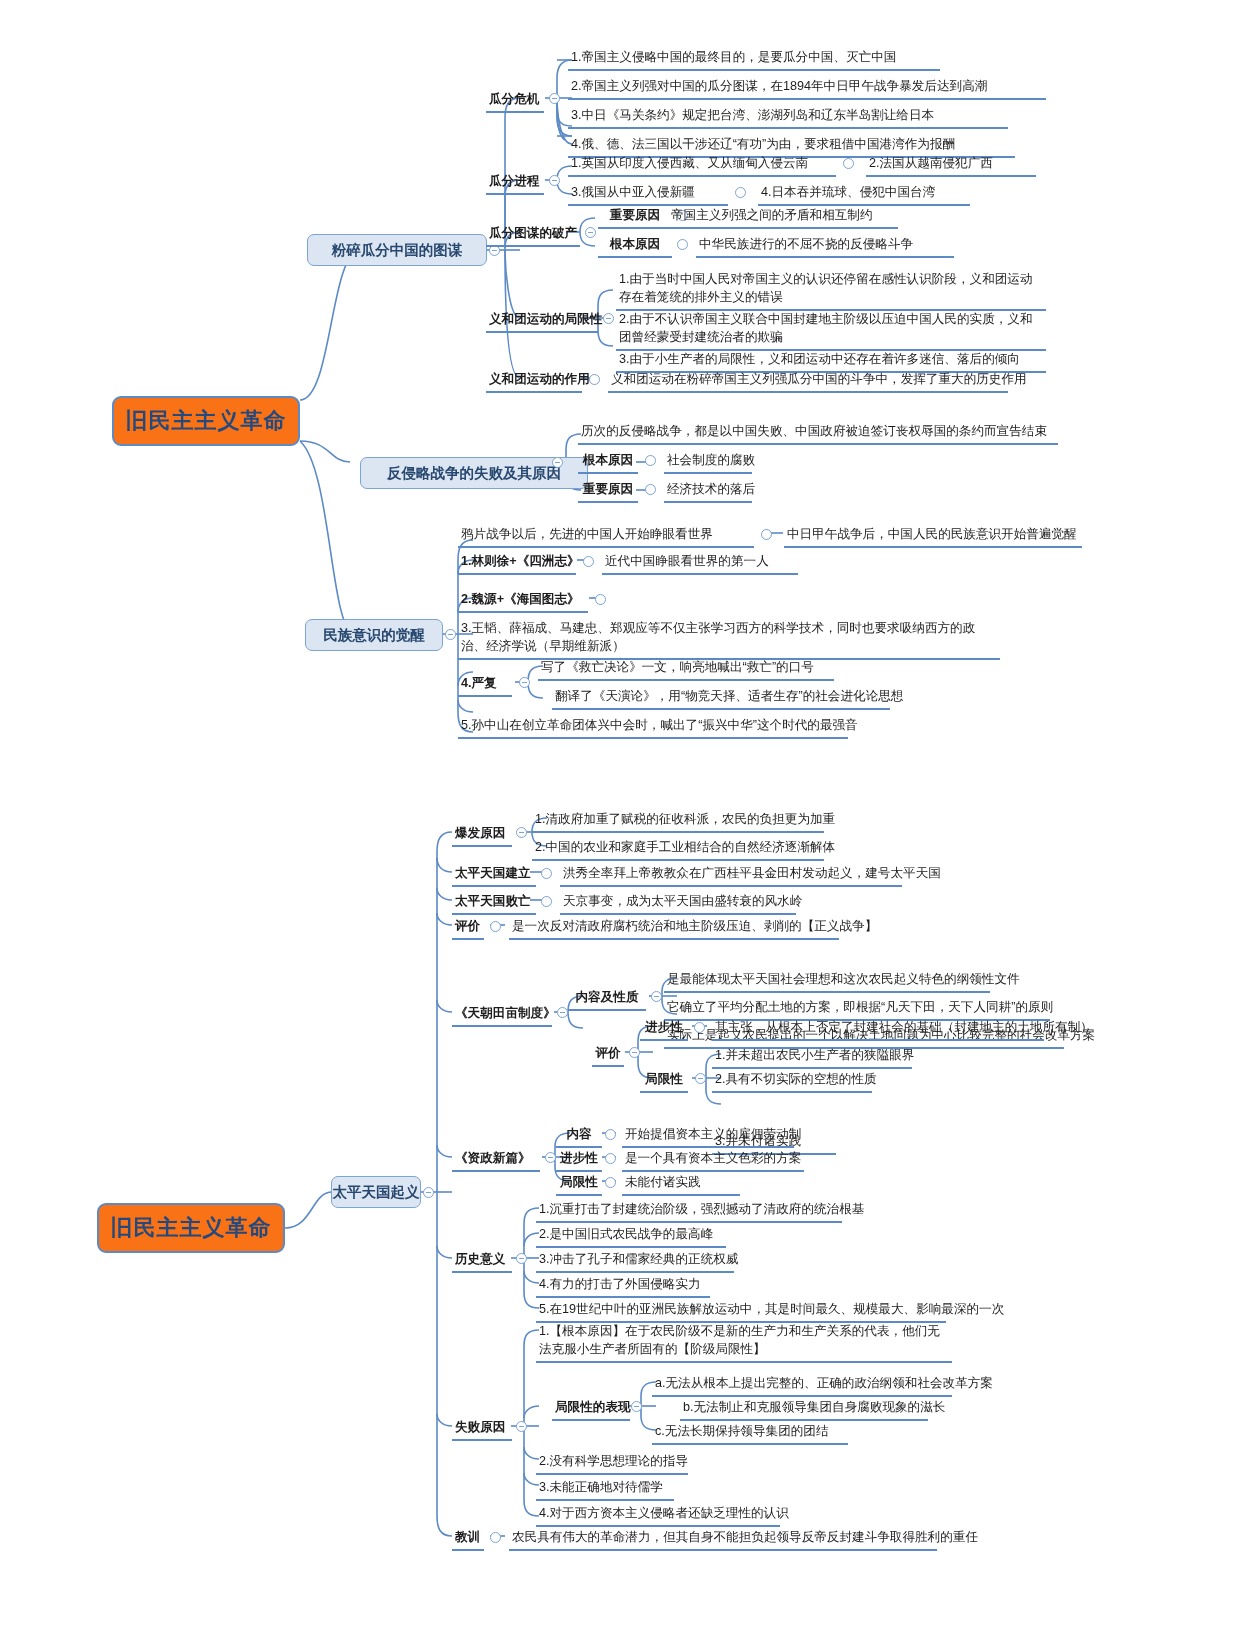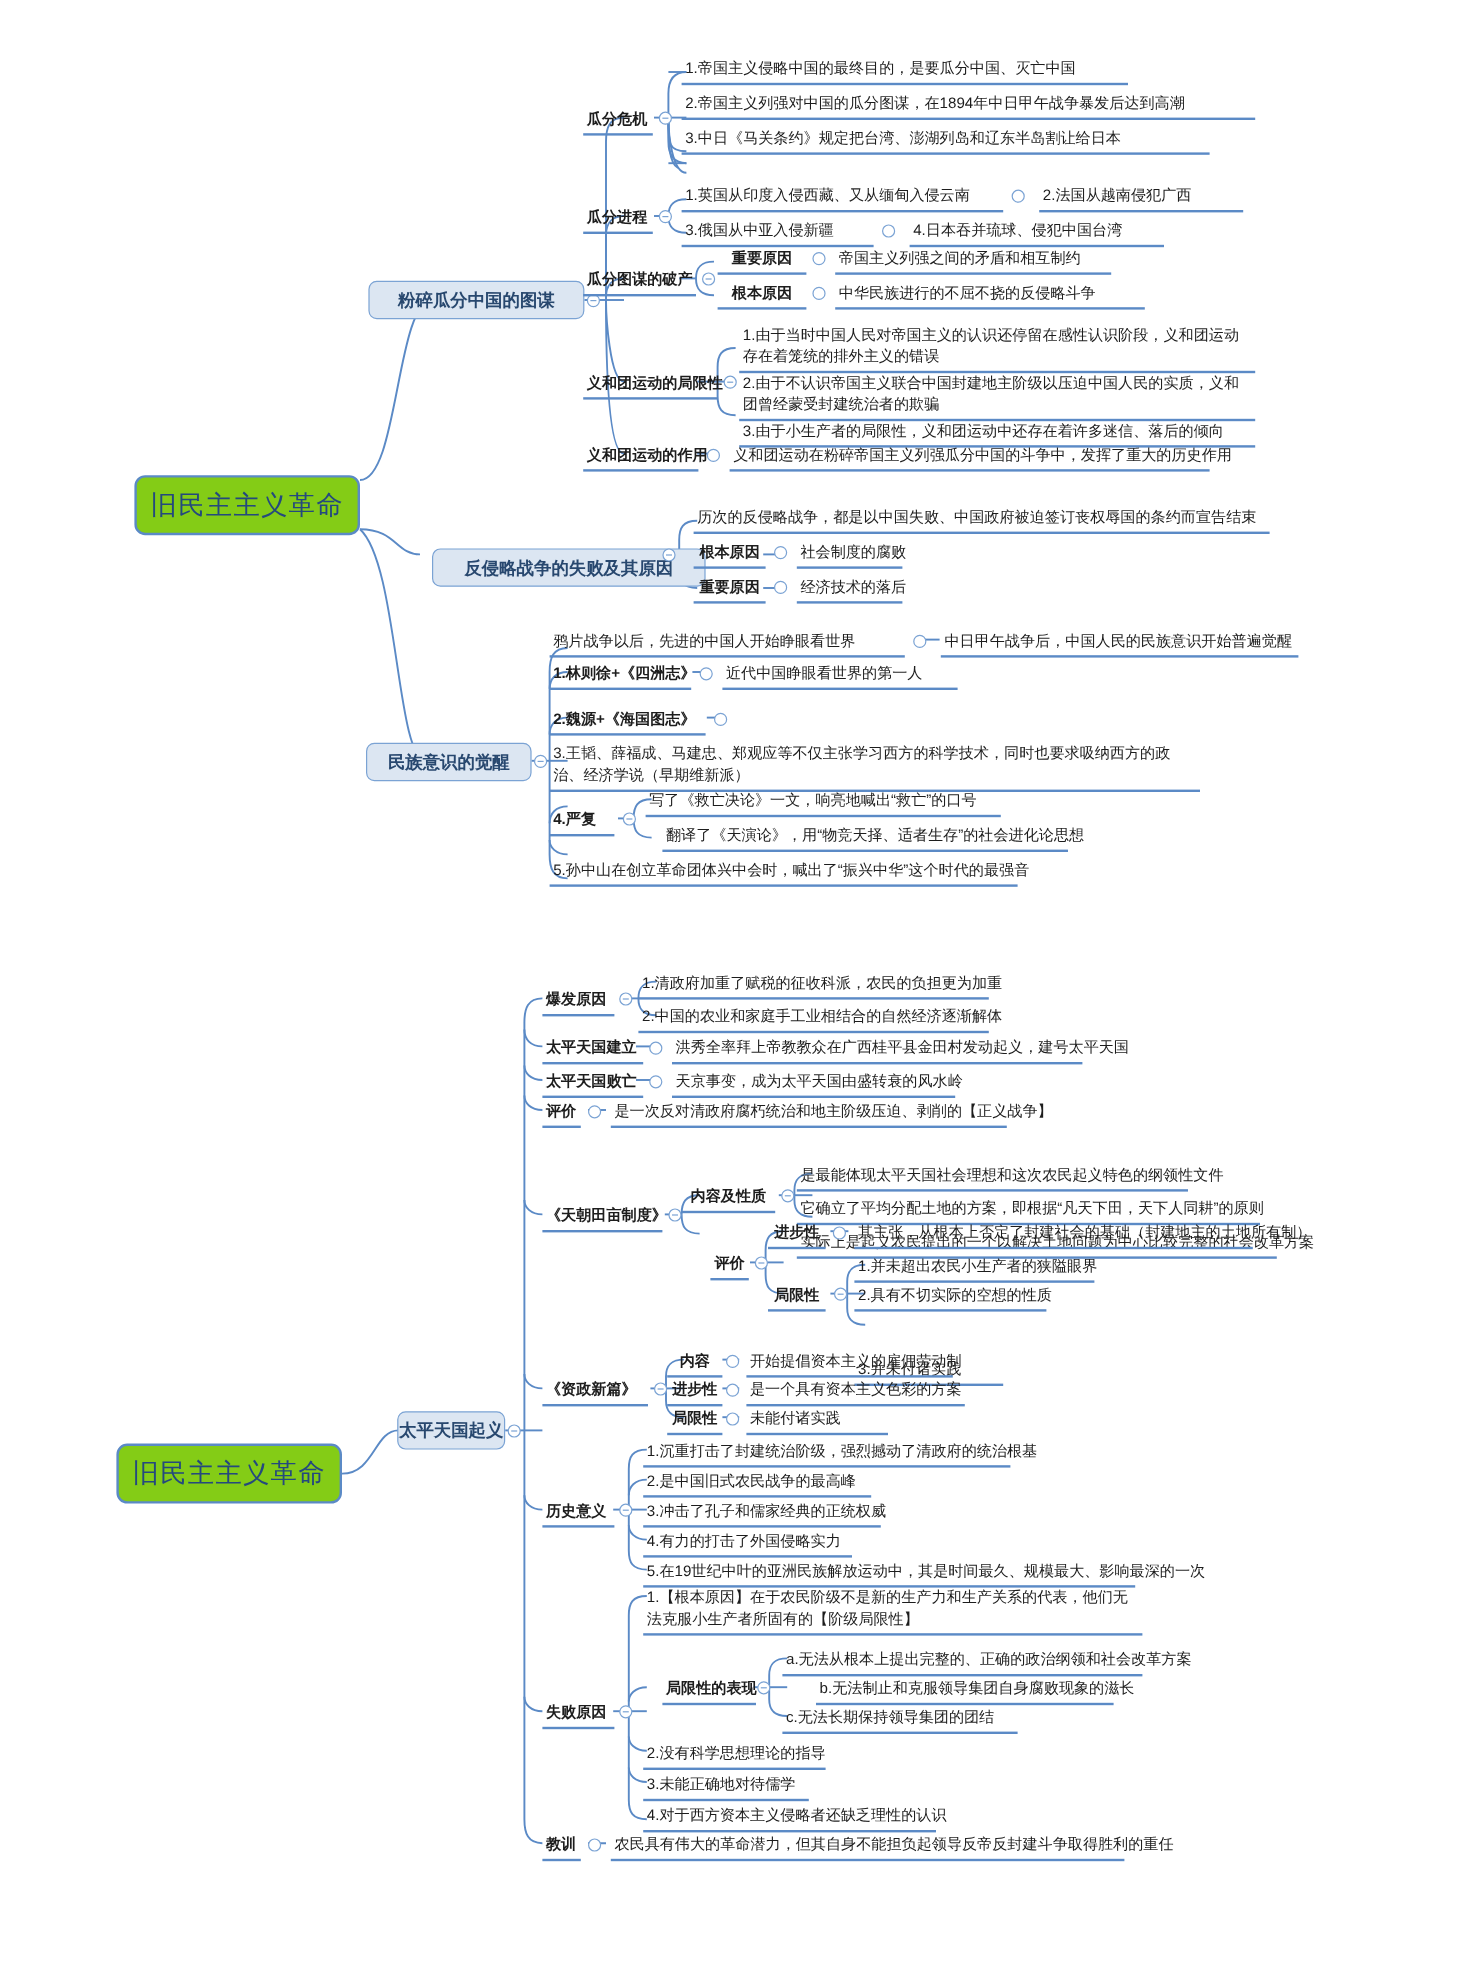--- a/index.html
+++ b/index.html
@@ -8,22 +8,22 @@
     font-family:"Liberation Sans","DejaVu Sans",sans-serif;
     color:#1a1a1a;
   }
   #canvas{position:absolute;left:0;top:0;width:1236px;height:1648px;}
   svg.links{position:absolute;left:0;top:0;width:1236px;height:1648px;pointer-events:none;}
 
   
   .node{position:absolute;box-sizing:border-box;}
 
   .root{
-    background:#84cc16;border:2.2px solid #5b8ac6;border-radius:9px;
-    color:#24497e;font-weight:normal;font-size:22px;letter-spacing:1px;
+    background:#f97316;border:2.2px solid #5b8ac6;border-radius:9px;
+    color:#24497e;font-weight:bold;font-size:22px;letter-spacing:1px;
     display:flex;align-items:center;justify-content:center;
   }
   .branch{
     background:#dce6f2;border:1.6px solid #7ba3d4;border-radius:7px;
     color:#28486f;font-size:14.5px;font-weight:bold;
     display:flex;align-items:center;justify-content:center;
   }
   
   .u{
     font-size:12.6px;line-height:18px;color:#1d1d1d;
@@ -195,20 +195,23 @@
 
   <div class="node u" style="left:568px;top:46px;width:372px;">
     <span>1.帝国主义侵略中国的最终目的，是要瓜分中国、灭亡中国</span>
   </div>
   <div class="node u" style="left:568px;top:75px;width:478px;">
     <span>2.帝国主义列强对中国的瓜分图谋，在1894年中日甲午战争暴发后达到高潮</span>
   </div>
   <div class="node u" style="left:568px;top:104px;width:440px;">
     <span>3.中日《马关条约》规定把台湾、澎湖列岛和辽东半岛割让给日本</span>
   </div>
+  <div class="node u" style="left:568px;top:133px;width:447px;">
+    <span>4.俄、德、法三国以干涉还辽“有功”为由，要求租借中国港湾作为报酬</span>
+  </div>
 
   <div class="node u lab" style="left:486px;top:170px;width:58px;">
     <span>瓜分进程</span>
   </div>
   <div class="tog" style="left:549px;top:175px;"></div>
 
   <div class="node u" style="left:568px;top:152px;width:268px;">
     <span>1.英国从印度入侵西藏、又从缅甸入侵云南</span>
   </div>
   <div class="tog plain" style="left:843px;top:158px;"></div>
@@ -226,21 +229,21 @@
 
   <div class="node u lab" style="left:486px;top:222px;width:94px;">
     <span>瓜分图谋的破产</span>
   </div>
   <div class="tog" style="left:585px;top:227px;"></div>
 
   <div class="node u lab center" style="left:598px;top:204px;width:74px;">
     <span>重要原因</span>
   </div>
   <div class="tog plain" style="left:677px;top:210px;"></div>
-  <div class="node u" style="left:696px;top:204px;width:230px;font-family:Liberation Serif, serif;">
+  <div class="node u" style="left:668px;top:204px;width:230px;font-family:Liberation Serif, serif;">
     <span>帝国主义列强之间的矛盾和相互制约</span>
   </div>
 
   <div class="node u lab center" style="left:598px;top:233px;width:74px;">
     <span>根本原因</span>
   </div>
   <div class="tog plain" style="left:677px;top:239px;"></div>
   <div class="node u" style="left:696px;top:233px;width:258px;">
     <span>中华民族进行的不屈不挠的反侵略斗争</span>
   </div>

